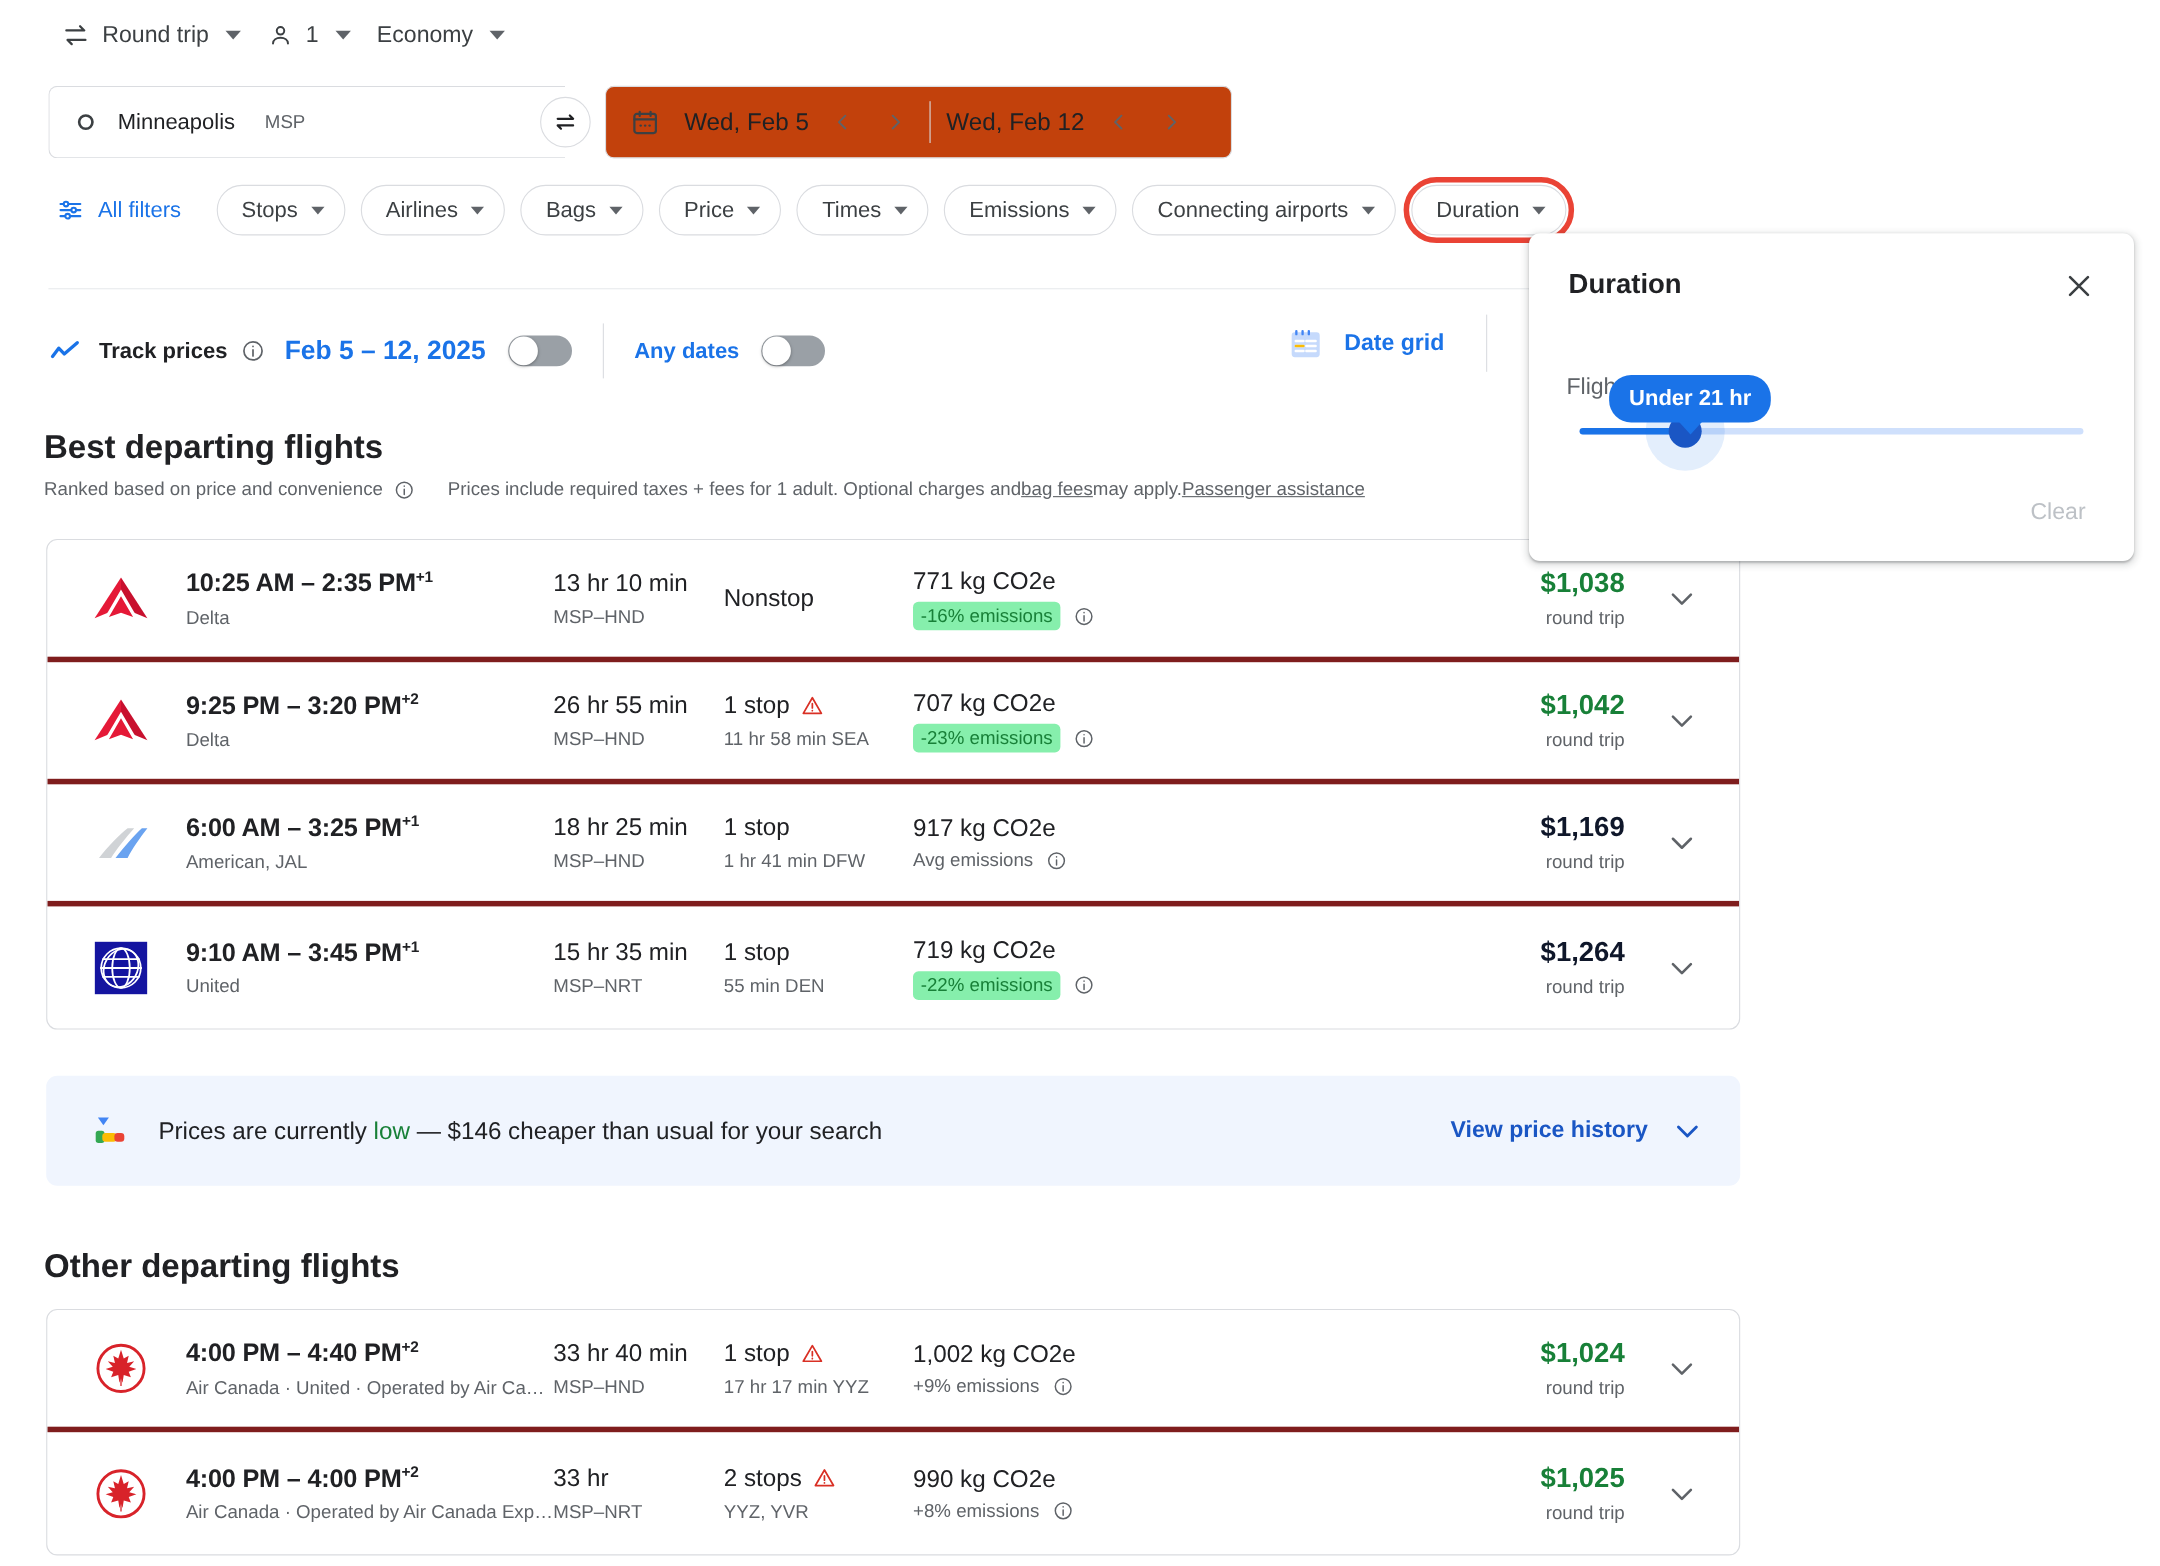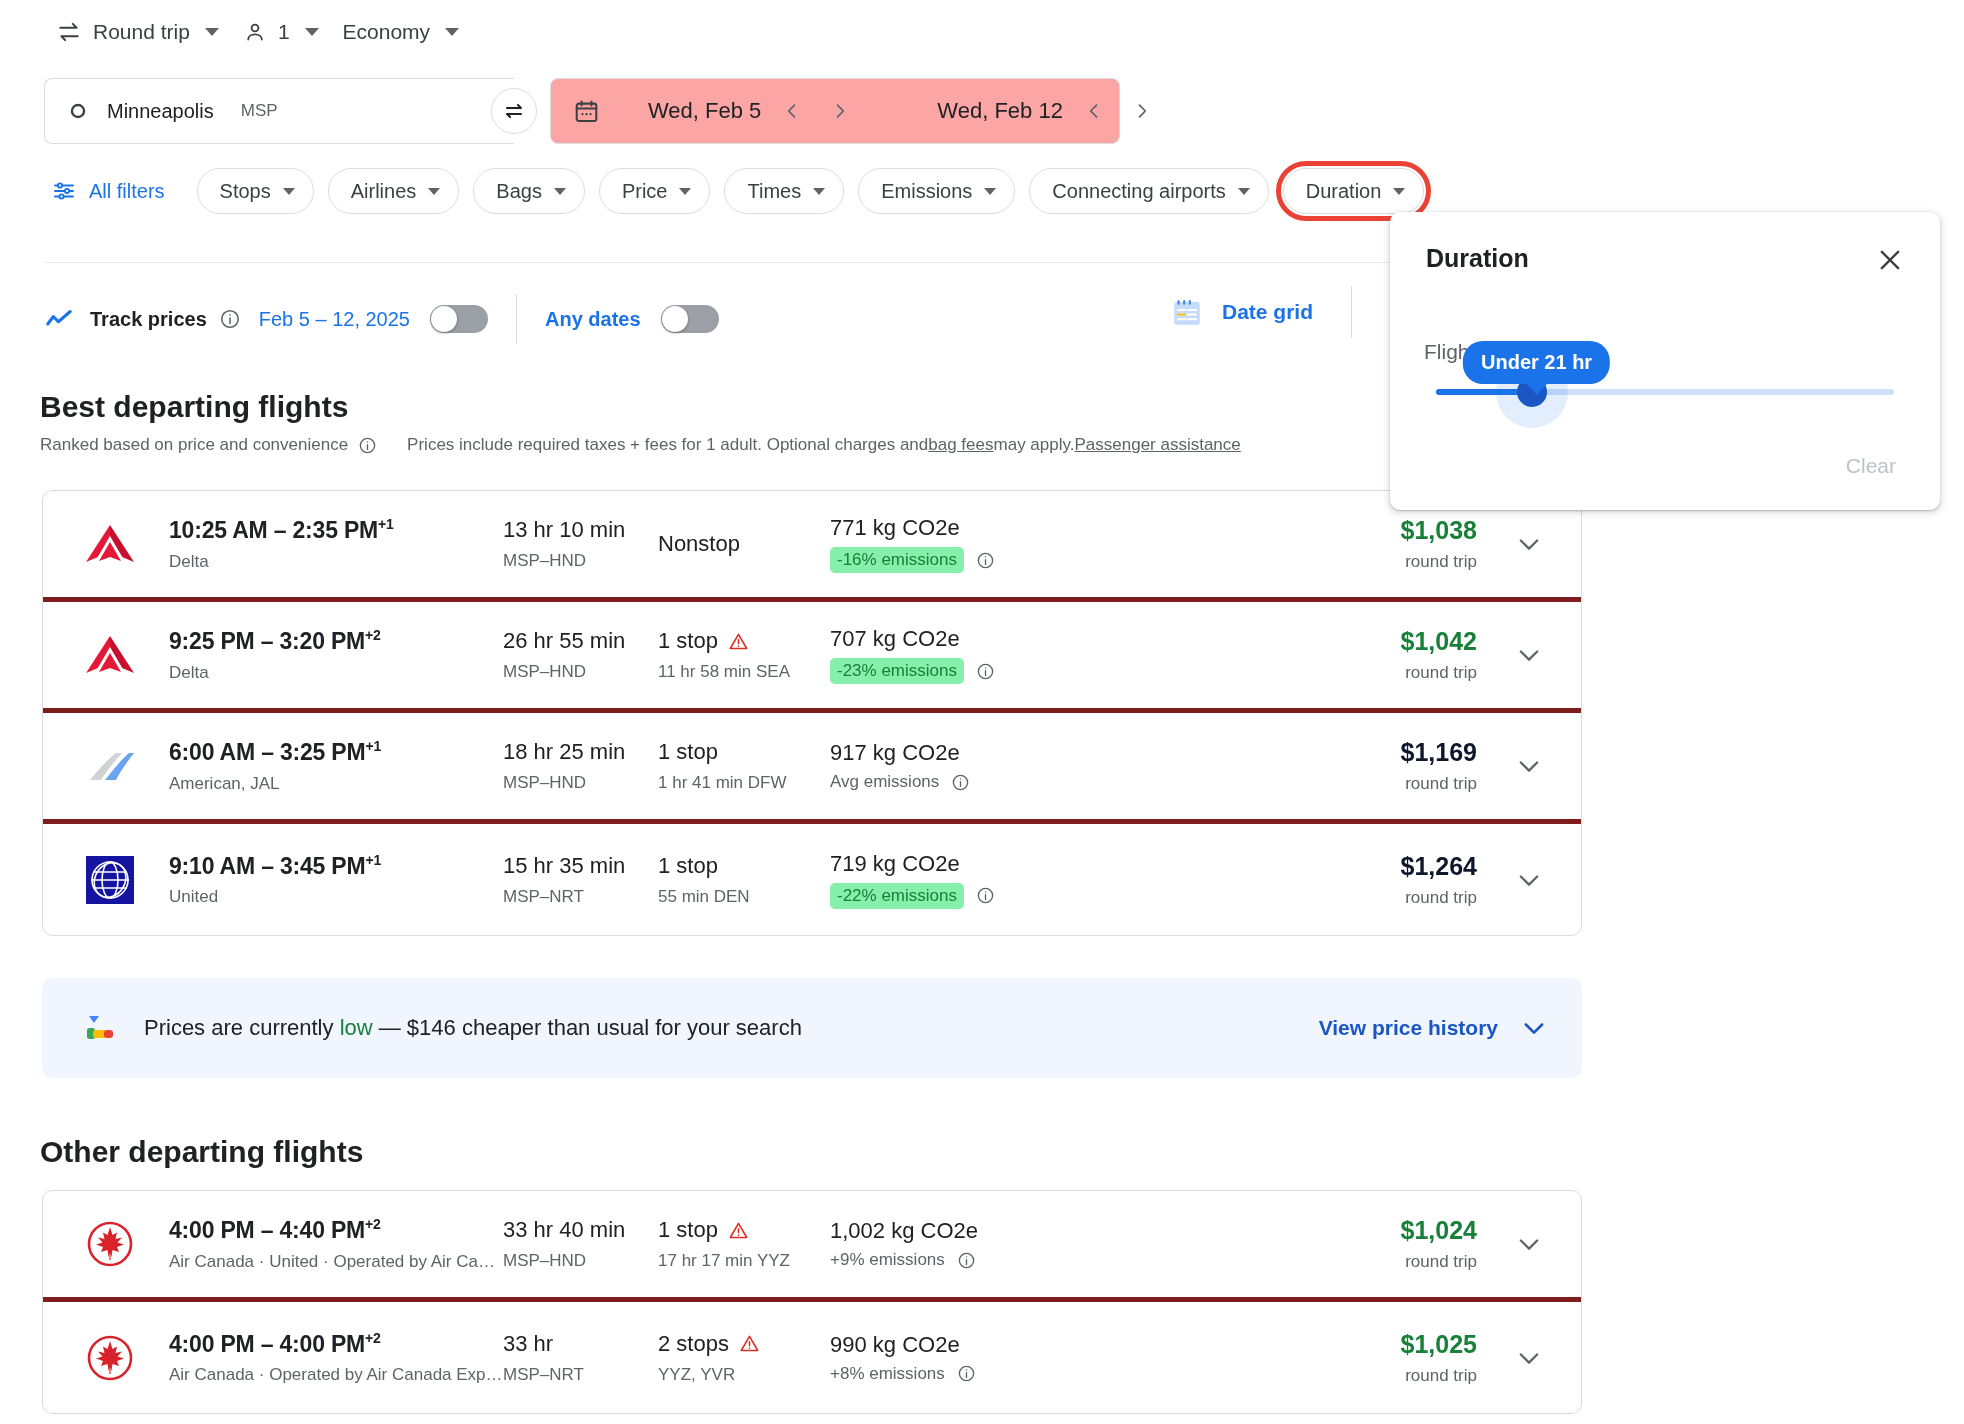--- a/index.html
+++ b/index.html
@@ -43,22 +43,22 @@
   .f-text { font-size: 20px; color: #202124; white-space: nowrap; }
   .f-code { font-size: 17px; color: #5f6368; margin-left: 9px; }
   .swap {
     position: relative; z-index: 5; width: 46px; height: 46px; border-radius: 50%;
     border: 1px solid #dadce0; background: #fff;
     display: flex; align-items: center; justify-content: center;
     margin: 0 -23px; cursor: pointer;
   }
   .dates {
     margin-left: 36px; height: 66px; width: 570px;
-    border: 1px solid #dadce0; border-radius: 8px; background: #fca5a5;
-    display: flex; align-items: center; padding: 0 16px; gap: 26px;
+    border: 1px solid #dadce0; border-radius: 8px; background: #c2410c;
+    display: flex; align-items: center; padding: 0 16px;
   }
   .date-seg { display: flex; align-items: center; gap: 14px; height: 100%; padding: 0 8px; }
   .date-txt { font-size: 22px; color: #202124; white-space: nowrap; }
   .arrowbtn {
     width: 34px; height: 34px; border-radius: 50%; display: flex;
     align-items: center; justify-content: center; cursor: pointer; color: #5f6368;
   }
   .vdiv { width: 1px; height: 38px; background: #dadce0; margin: 0 6px; }
 
   
@@ -75,21 +75,21 @@
   }
   .chip .caret { margin-left: 12px; border-left-width: 6px; border-right-width: 6px; border-top-width: 7px; }
   .chip-highlight { outline: 5px solid #ea4335; outline-offset: 2px; }
 
   
   .rule { position: absolute; left: 44px; width: 1538px; height: 1px; background: #e8eaed; }
 
   
   .track { position: absolute; top: 294px; left: 44px; display: flex; align-items: center; }
   .track-label { font-size: 20px; font-weight: bold; color: #202124; margin-left: 16px; }
-  .track-dates { font-size: 20px; color: #1a73e8; margin-left: 18px; font-weight: normal; cursor: pointer; }
+  .track-dates { font-size: 24px; color: #1a73e8; margin-left: 18px; font-weight: bold; cursor: pointer; }
   .toggle {
     width: 58px; height: 28px; border-radius: 14px; background: #9aa0a6;
     position: relative; margin-left: 20px; cursor: pointer; flex: none;
   }
   .toggle .knob {
     position: absolute; left: 1px; top: 1px; width: 26px; height: 26px; border-radius: 50%;
     background: #fff; box-shadow: 0 1px 3px rgba(0,0,0,.35);
   }
   .track-sep { width: 1px; height: 50px; background: #dadce0; margin: 0 28px; }
   .anydates { font-size: 20px; color: #1a73e8; font-weight: bold; cursor: pointer; }

